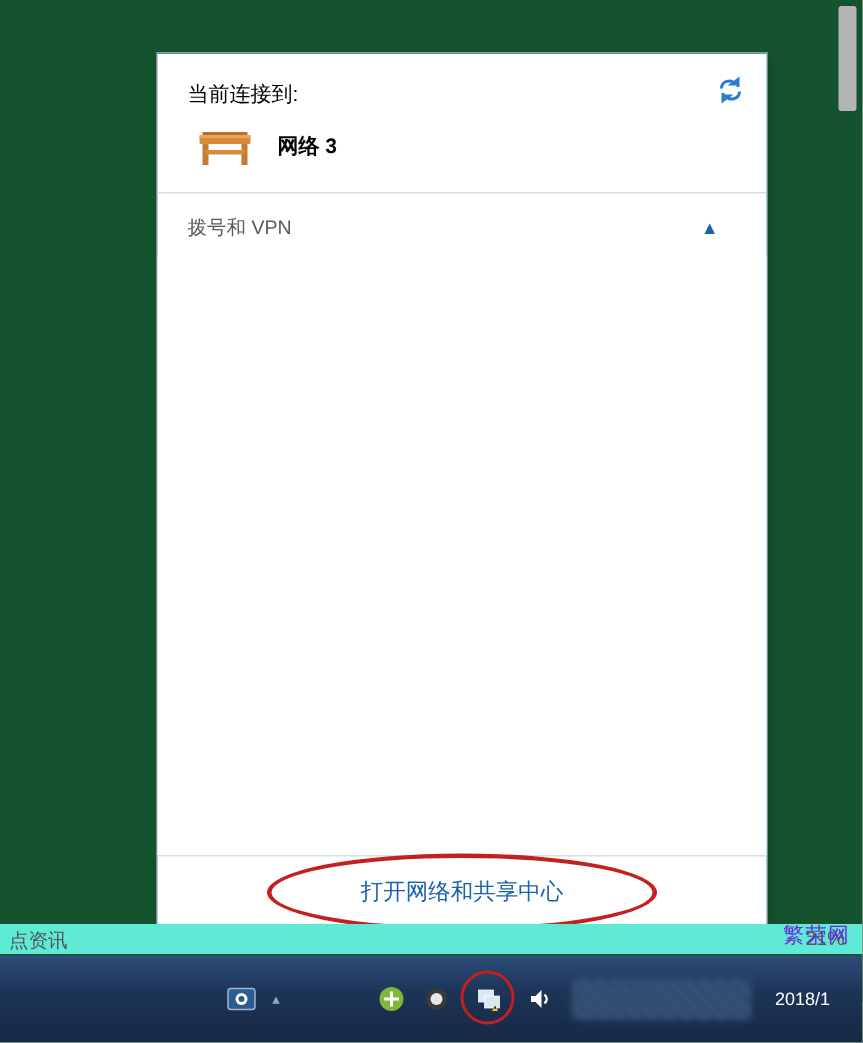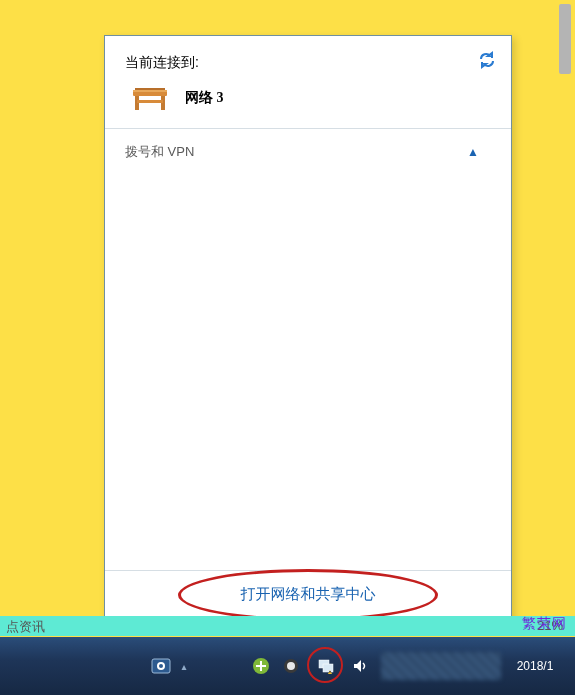--- a/index.html
+++ b/index.html
@@ -9,21 +9,21 @@
       font-family: "Microsoft YaHei", "Segoe UI", Tahoma, sans-serif;
       font-size: 13px;
       background: #fff;
       position: relative;
       overflow: hidden;
     }
     .desktop-area {
       position: absolute;
       top: 0; left: 0; right: 0;
       height: 668px;
-      background: #fde047;
+      background: #14532d;
     }
     .side-scroll {
       position: absolute;
       right: 4px;
       top: 4px;
       width: 12px;
       height: 70px;
       background: #b4b4b4;
       border-radius: 2px;
     }
@@ -64,21 +64,20 @@
     }
     .bench-icon {
       width: 42px;
       height: 32px;
       flex-shrink: 0;
     }
     .network-info .net-name {
       font-weight: bold;
       font-size: 14px;
       color: #000;
-      font-family: Liberation Serif, serif;
     }
     .network-info .net-status {
       color: #6a6a6a;
       font-size: 13px;
       margin-top: 2px;
     }
     .divider {
       height: 1px;
       background: #d6dee4;
       margin: 0;

